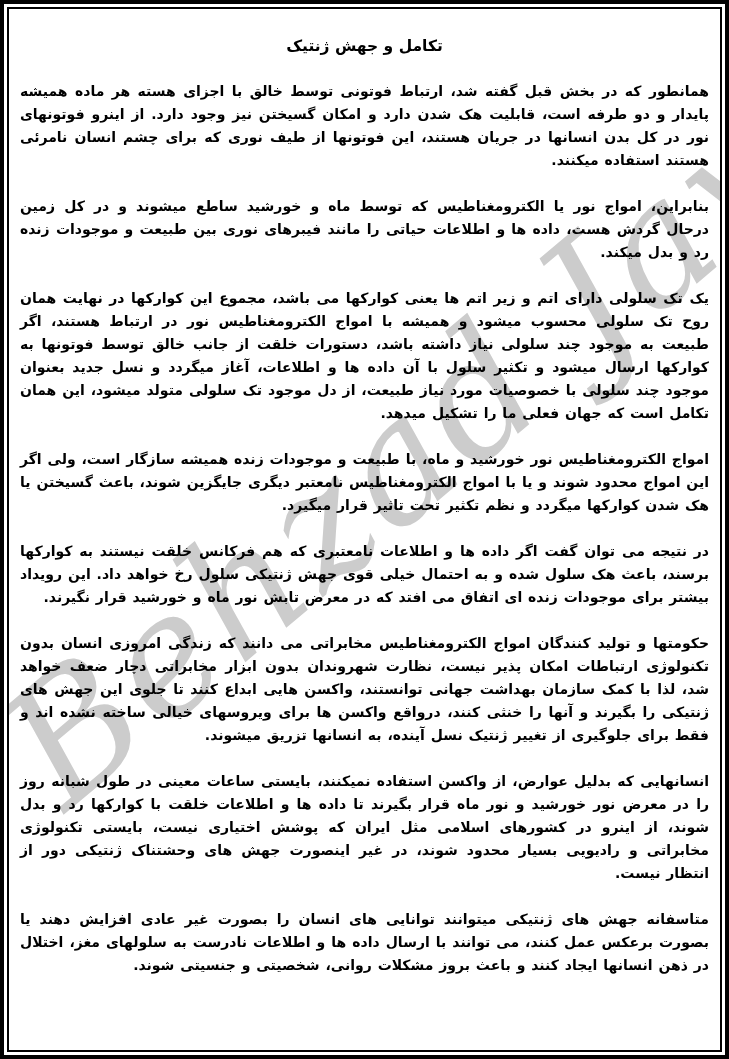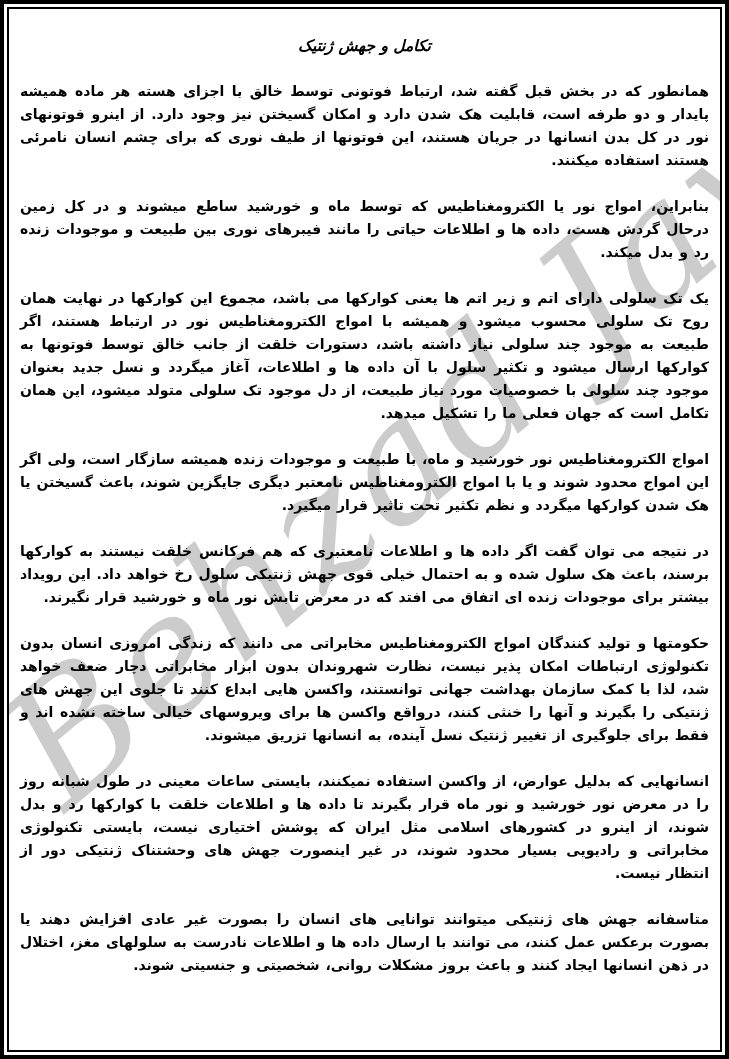--- a/index.html
+++ b/index.html
@@ -51,21 +51,20 @@
     pointer-events: none;
   }
   .doc-title {
     position: relative;
     z-index: 1;
     margin: 0;
     text-align: center;
     font-size: 15.5px;
     font-weight: 700;
     line-height: 22px;
-    font-style: italic;
   }
   .paragraphs p {
     position: relative;
     z-index: 1;
     margin: 23px 0 0 0;
     font-size: 14px;
     font-weight: 700;
     line-height: 23px;
     text-align: justify;
     word-spacing: 1px;

